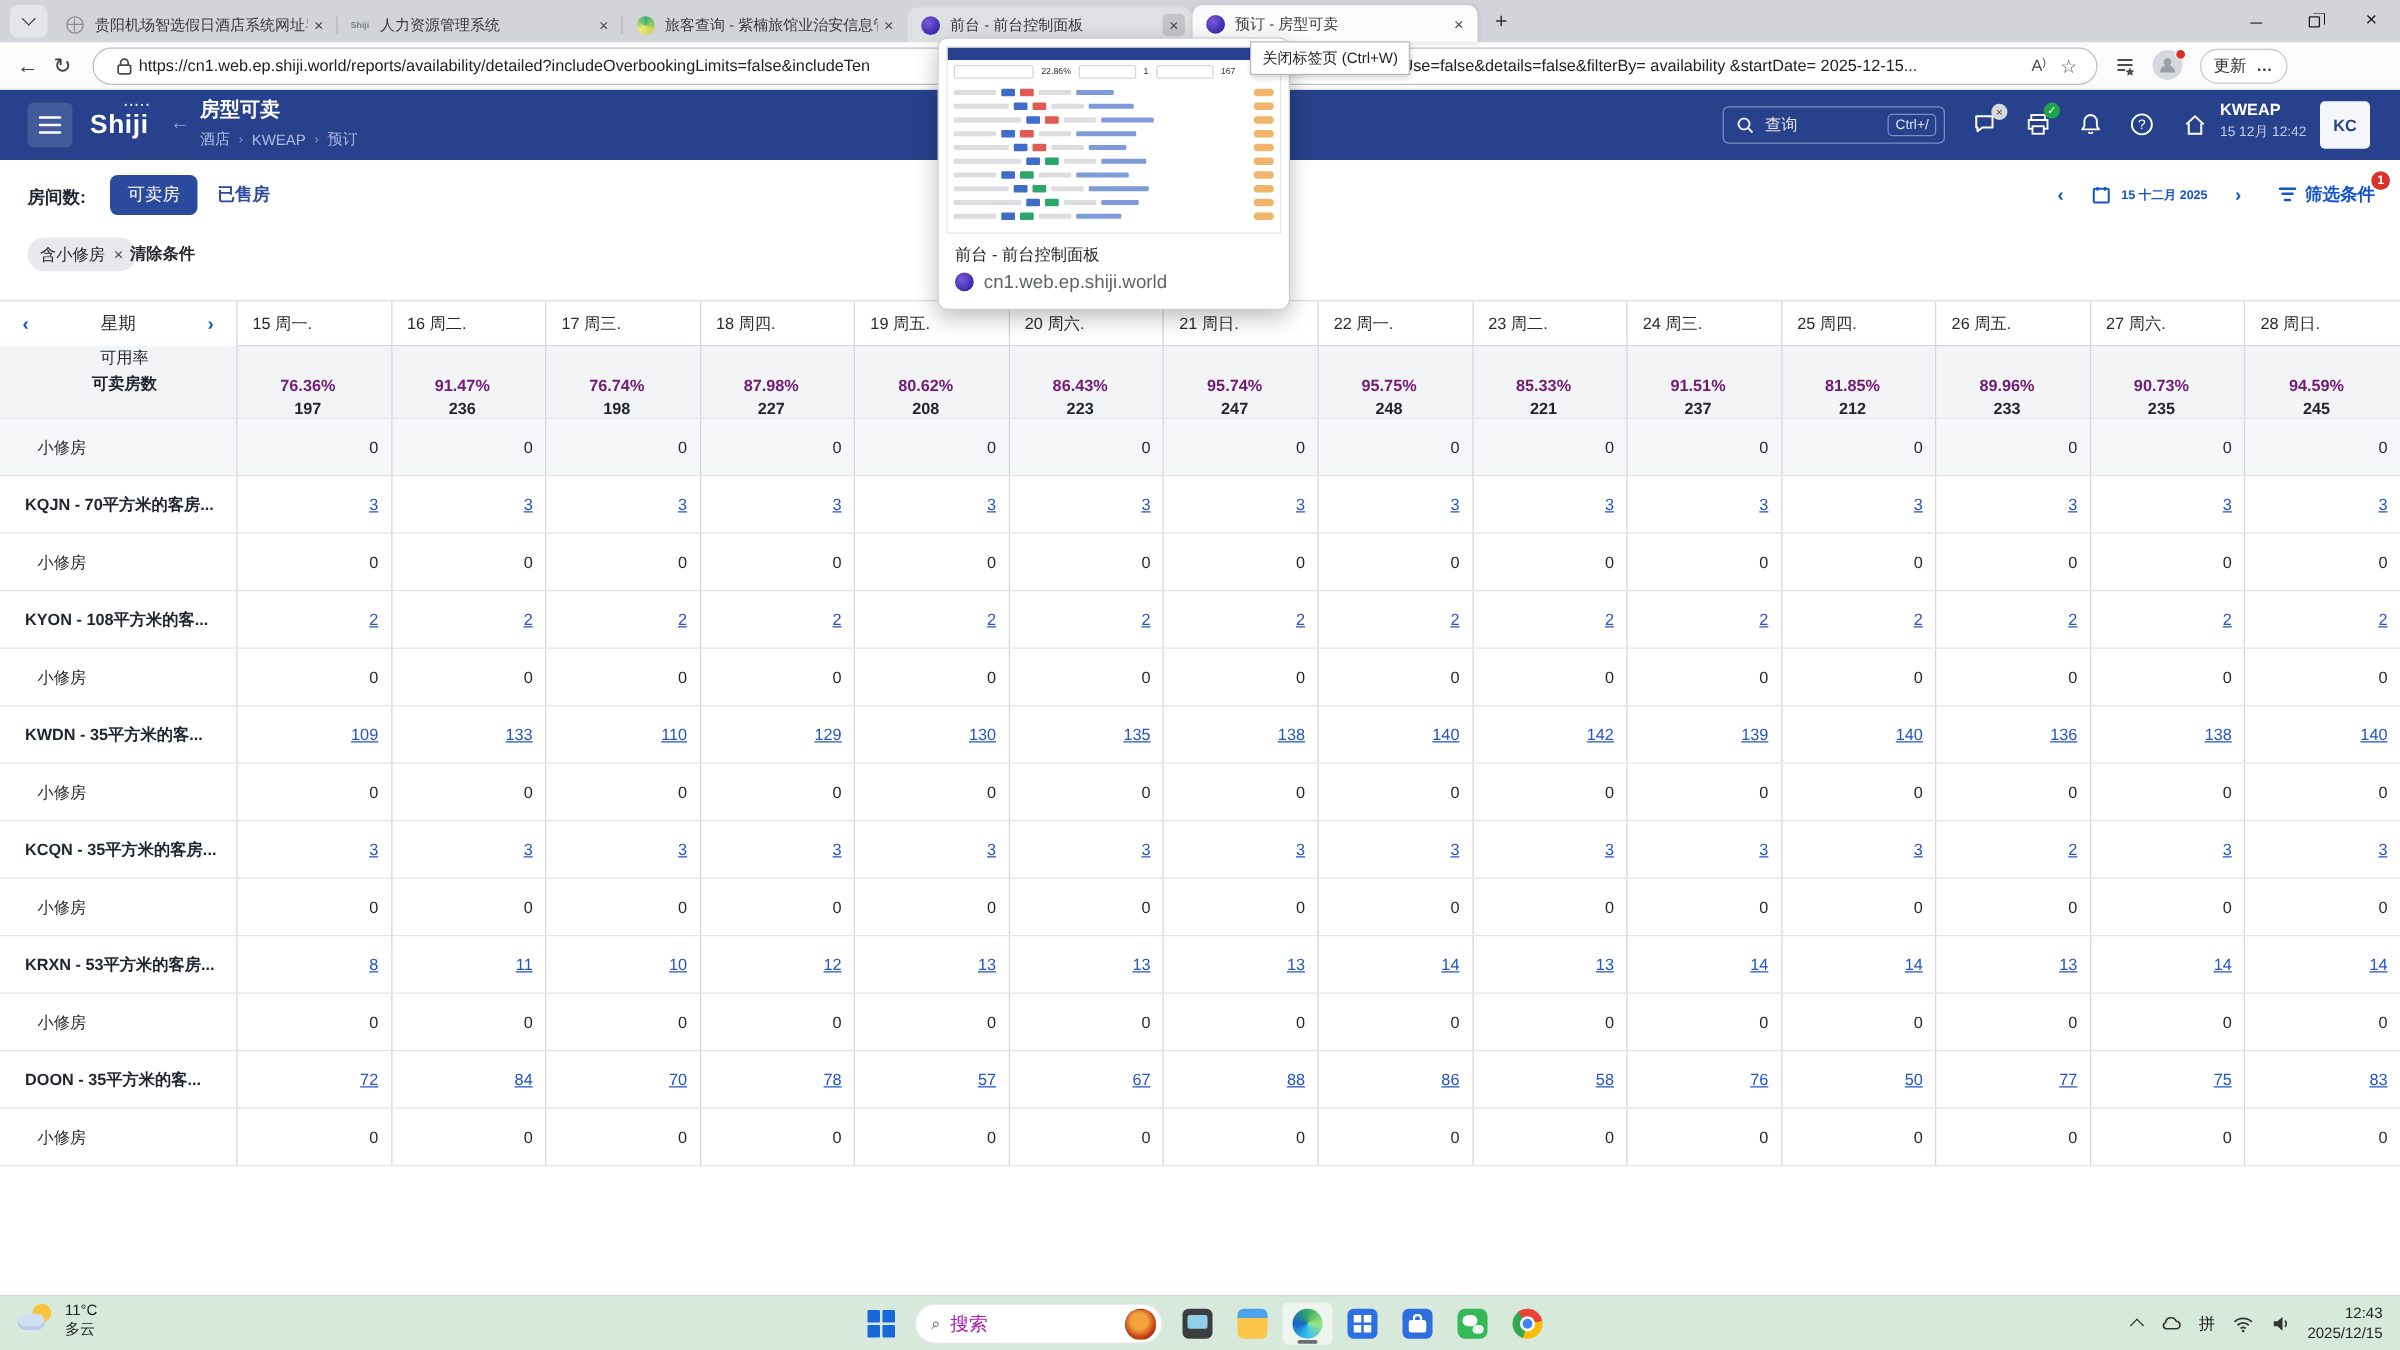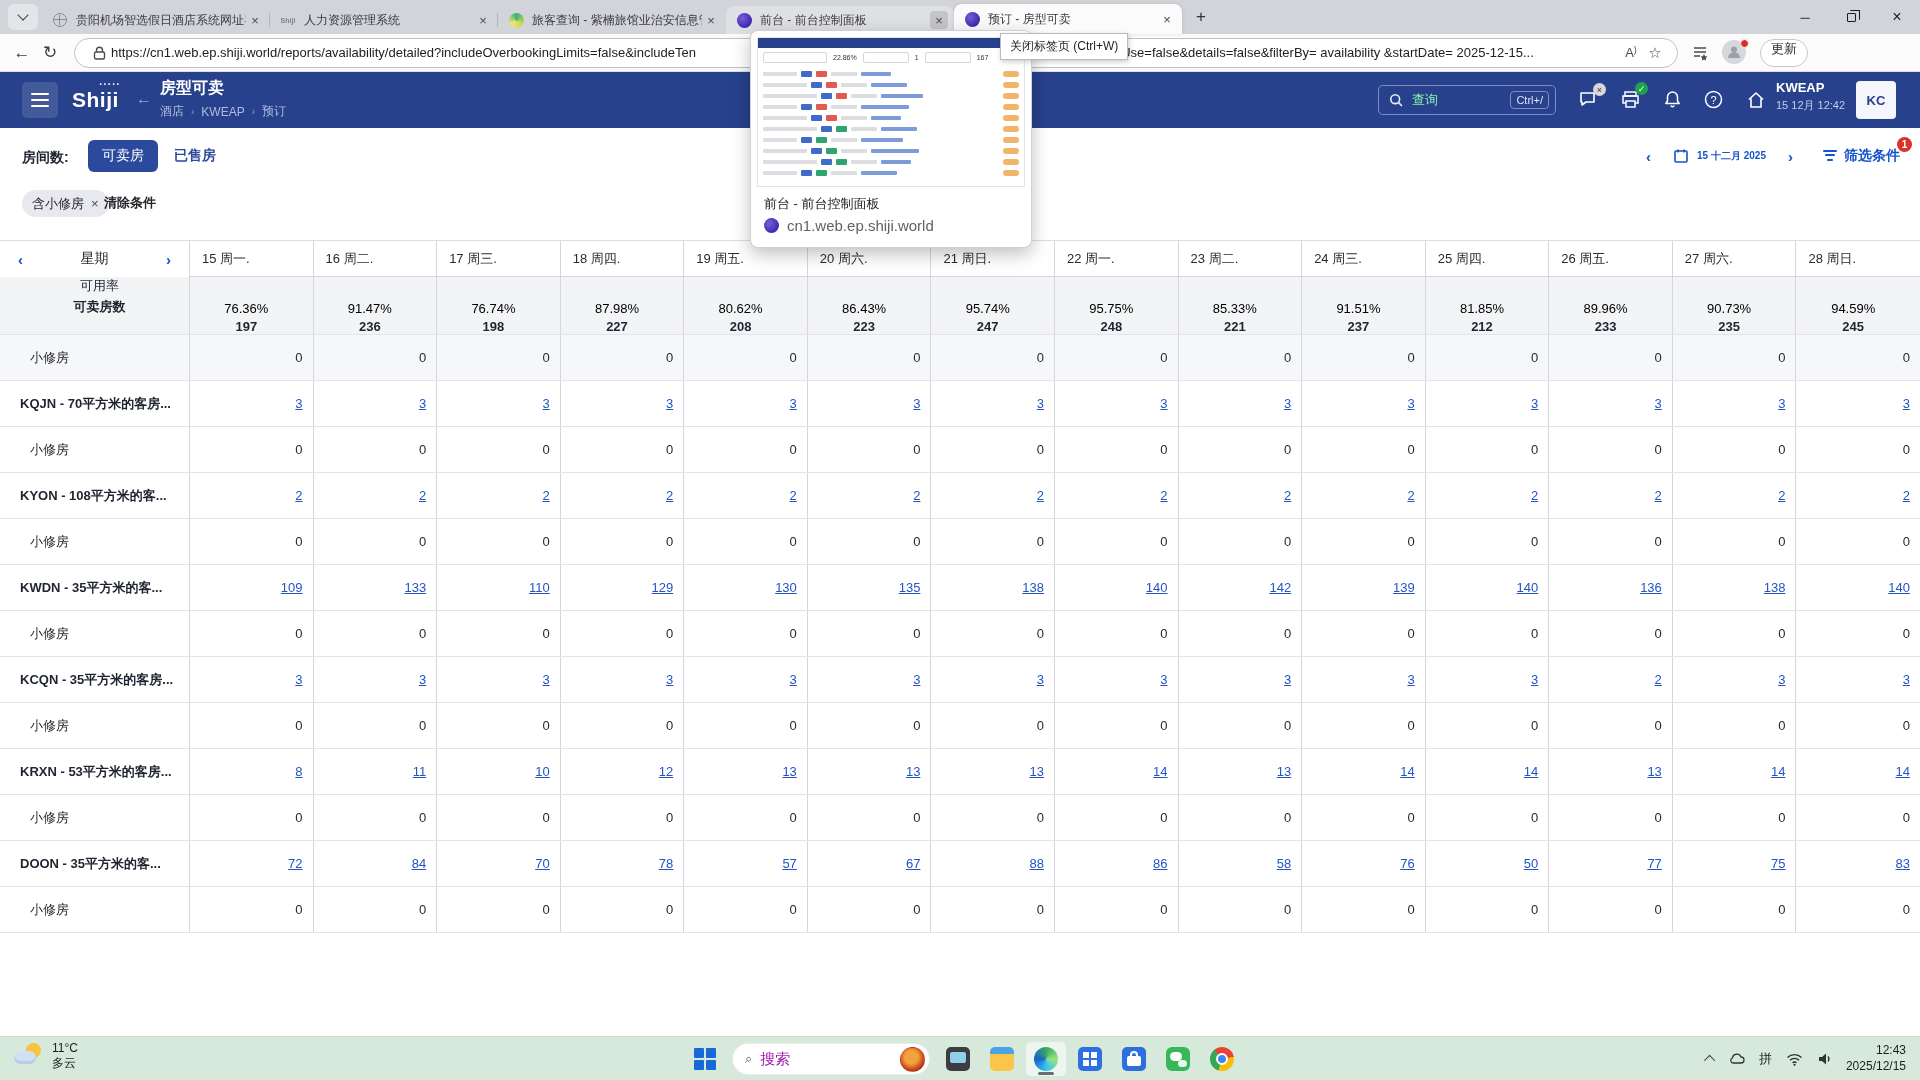--- a/index.html
+++ b/index.html
@@ -39,35 +39,35 @@
   .url-text { display:flex; font-size:13px; color:#202124; white-space:nowrap; flex:1; overflow:hidden; }
   .url-left { display:inline-block; width:612px; overflow:hidden; }
   .url-gap { display:inline-block; width:288px; flex:0 0 288px; }
   .url-right { display:inline-block; overflow:hidden; flex:1; }
   .pill-ico { flex:0 0 auto; width:24px; height:24px; display:flex; align-items:center; justify-content:center; color:#4a4a50; }
   .toolbar svg { display:block; }
   .collections-ico { position:relative; }
   .avatar-wrap { position:relative; width:26px; height:26px; margin-left:10px; }
   .avatar-circle { width:24px; height:24px; border-radius:50%; background:#d6d8dd; display:flex; align-items:center; justify-content:center; }
   .avatar-dot { position:absolute; right:-1px; top:-1px; width:9px; height:9px; border-radius:50%; background:#d93025; border:1.5px solid #fbfbfc; }
-  .update-pill { margin-left:12px; height:28px; border:1px solid #c7c8cd; border-radius:14px; display:flex; align-items:center; padding:0 10px; gap:8px; color:#2b2b30; background:#fff;flex-direction:column; }
+  .update-pill { margin-left:12px; height:28px; border:1px solid #c7c8cd; border-radius:14px; display:flex; align-items:center; padding:0 10px; gap:8px; color:#2b2b30; background:#fff; }
   .update-dots { letter-spacing:1px; font-weight:bold; color:#3c3c42; }
 
   
   .appheader { position:absolute; left:0; top:72px; width:1920px; height:56px; background:#27418c; color:#fff; }
   .burger-box { position:absolute; left:22px; top:10px; width:36px; height:36px; border-radius:5px; background:rgba(255,255,255,.13); display:flex; flex-direction:column; align-items:center; justify-content:center; gap:4px; }
   .burger-box i { display:block; width:18px; height:2px; background:#fff; border-radius:1px; }
   .shiji-logo { position:absolute; left:72px; top:16px; font-size:21px; font-weight:bold; letter-spacing:.5px; }
   .shiji-logo:after { content:"·····"; position:absolute; right:-2px; top:-9px; font-size:10px; letter-spacing:1px; color:#fff; }
   .hdr-back { position:absolute; left:136px; top:18px; font-size:16px; color:#93a4d6; }
   .hdr-title { position:absolute; left:160px; top:6px; font-size:16px; font-weight:bold; }
   .hdr-crumbs { position:absolute; left:160px; top:31px; font-size:12px; color:#aebadf; display:flex; gap:7px; align-items:center; }
   .hdr-crumbs .crumb-sep { font-size:10px; color:#8b9ace; }
   .hdr-search { position:absolute; left:1378px; top:13px; width:178px; height:30px; border:1px solid #7e8ec5; border-radius:5px; display:flex; align-items:center; padding:0 6px 0 10px; gap:8px; color:#dfe5f6; }
-  .hdr-search .ph { flex:1; font-size:13px; color:#86efac; }
+  .hdr-search .ph { flex:1; font-size:13px; color:#e5e5e5; }
   .kbd { border:1px solid #7e8ec5; border-radius:4px; font-size:11px; padding:2px 5px; color:#dfe5f6; }
   .hdr-ico { position:absolute; top:17px; width:22px; height:22px; color:#fff; }
   .badge { position:absolute; border-radius:50%; width:13px; height:13px; font-size:9px; display:flex; align-items:center; justify-content:center; }
   .badge.gray { background:#d7d8dc; color:#333; right:-6px; top:-6px; }
   .badge.green { background:#1fa24a; color:#fff; right:-6px; top:-7px; }
   .hdr-prop { position:absolute; left:1776px; top:8px; }
   .hdr-prop .p1 { font-size:13px; font-weight:bold; }
   .hdr-prop .p2 { font-size:11px; color:#c3cdea; margin-top:3px; }
   .hdr-avatar { position:absolute; left:1856px; top:9px; width:40px; height:38px; background:#f4f6fb; color:#27418c; font-weight:bold; font-size:13px; border-radius:4px; display:flex; align-items:center; justify-content:center; }
 
@@ -101,21 +101,21 @@
   .day-cell:last-child { border-right:none; }
   .t-row { border-bottom:1px solid #e3e3e9; }
   .t-row .cell { border-right:1px solid #d6d6dc; display:flex; align-items:center; justify-content:flex-end; padding-right:10px; font-size:13px; }
   .t-row .cell:last-child { border-right:none; }
   .t-row .labelcell { justify-content:flex-start; padding-left:20px; }
   .t-row.summary { height:58px; background:#f3f4f6; }
   .t-row.subrow { height:46px; }
   .t-row.subrow.grayed { background:#f6f7f9; }
   .t-row.roomrow { height:46px; }
   .sumcell { flex-direction:column; align-items:flex-end; justify-content:center; gap:3px; }
-  .sumcell .pct { color:#000000; }
+  .sumcell .pct { color:#701a75;font-weight:bold; }
   .sumcell .cnt { font-weight:bold; }
   .sumlabel { flex-direction:column; align-items:flex-start; justify-content:center; gap:3px; }
   .sumlabel .l2 { font-weight:bold;text-align:center; }
   .roomrow .labelcell { font-weight:bold; }
   .subrow .labelcell { padding-left:30px; color:#2a2a30; }
   a.val-link { color:#2254c4; text-decoration:underline; }
 
   
   .taskbar { position:absolute; left:0; top:1036px; width:1920px; height:44px; background:#d7e9da; border-top:1px solid rgba(0,0,0,.05); }
   .weather { position:absolute; left:14px; top:4px; display:flex; align-items:center; gap:8px; }

